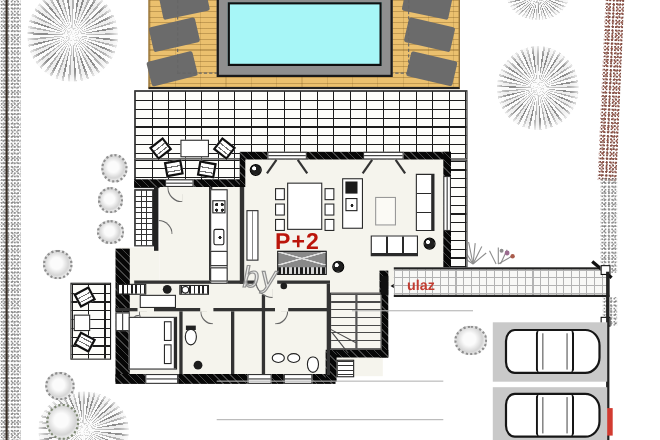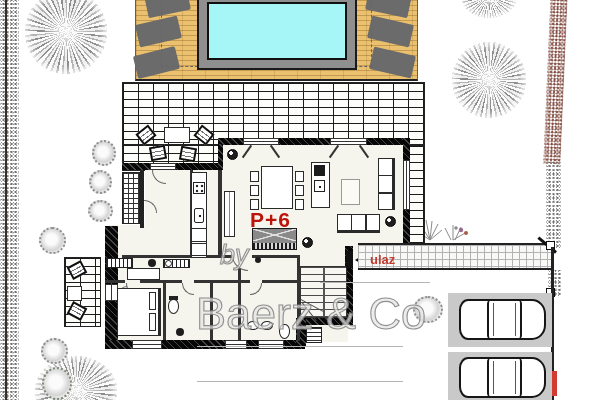--- a/index.html
+++ b/index.html
@@ -78,21 +78,21 @@
   .car{width:87px;height:41px;background:#fff;border:2px solid #161616;
      border-radius:9px 14px 14px 9px / 11px 15px 15px 11px;}
   .car:before{content:"";position:absolute;left:26px;right:22px;top:-1px;bottom:-1px;
      border-left:2px solid #161616;border-right:2px solid #161616;border-radius:4px;}
   .car:after{content:"";position:absolute;left:32px;right:28px;top:2px;bottom:2px;
      border-left:1px solid #555;border-right:1px solid #555;}
   .mk{width:9px;height:9px;background:#fff;border:1.6px solid #111;}
 
   
   .redlabel{font-weight:bold;color:#BB150B;line-height:1;}
-  .wm{font-family:Liberation Sans, sans-serif;
+  .wm{font-family:Liberation Mono, monospace;
       color:rgba(255,255,255,.55);-webkit-text-stroke:1.1px rgba(128,128,128,.85);
       text-shadow:0 0 1px rgba(150,150,150,.4);white-space:nowrap;z-index:40;}
   .wmrule{height:0;border-top:1.5px solid #b5b5b5;z-index:40;}
 </style>
 </head>
 <body>
 
 <div id="canvas">
 
   <div class="stipple" style="left:0;top:0;width:19px;height:400px;">
@@ -306,21 +306,20 @@
   <div class="mk" style="left:546px;top:288px;"></div>
   <div style="left:551px;top:247px;width:2.5px;height:153px;background:#222;"></div>
   <div style="left:548px;top:371px;width:9px;height:25px;background:#D23B31;"></div>
   <div style="left:544px;top:384px;width:4px;height:15px;background:#111;"></div>
 
   <div class="stall" style="left:448px;top:293px;width:104px;height:54px;"></div>
   <div class="stall" style="left:448px;top:352px;width:104px;height:48px;"></div>
   <div class="car" style="left:459px;top:299px;"></div>
   <div class="car" style="left:459px;top:357px;"></div>
 
-  <div class="redlabel" style="left:250px;top:209px;font-size:21px;letter-spacing:1px;z-index:30;">P+6</div>
+  <div class="redlabel" style="left:250px;top:209px;font-size:21px;letter-spacing:1px;z-index:30;">P+2</div>
 
   <div class="wm" style="left:220px;top:240px;font-size:27px;font-style:italic;">by</div>
   <div class="wmrule" style="left:320px;top:282px;width:110px;"></div>
-  <div class="wm" style="left:196px;top:288px;font-size:45px;">Baerz &amp; Co</div>
   <div class="wmrule" style="left:197px;top:346px;width:206px;"></div>
   <div class="wmrule" style="left:197px;top:381px;width:206px;"></div>
 
 </div>
 
 </body></html>

